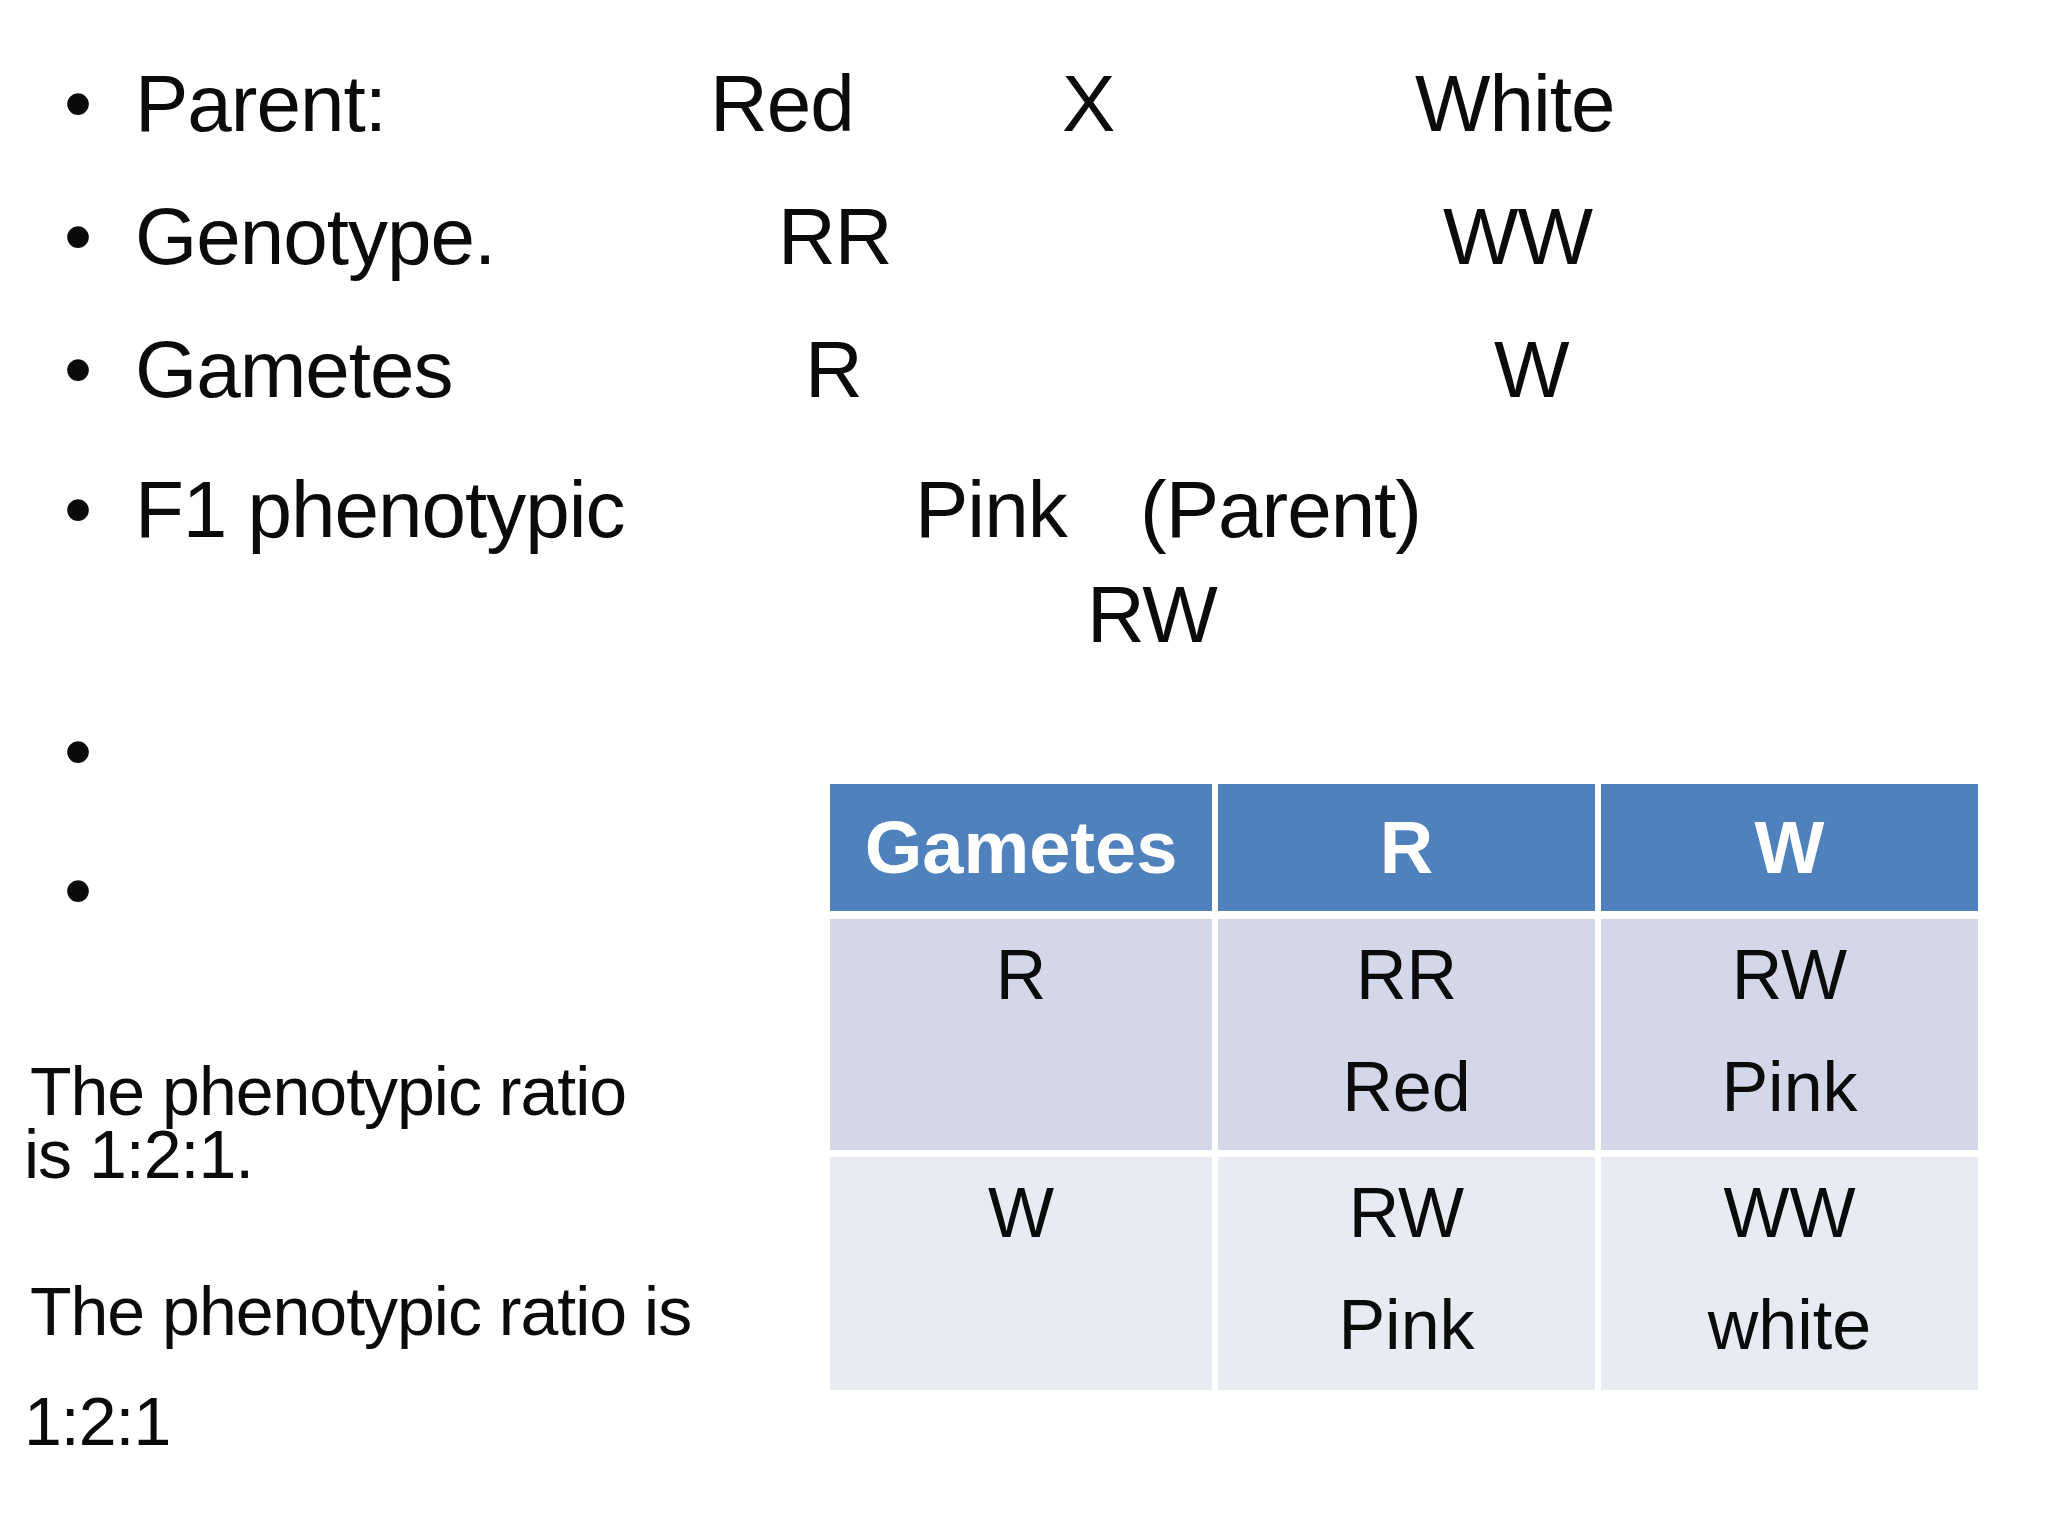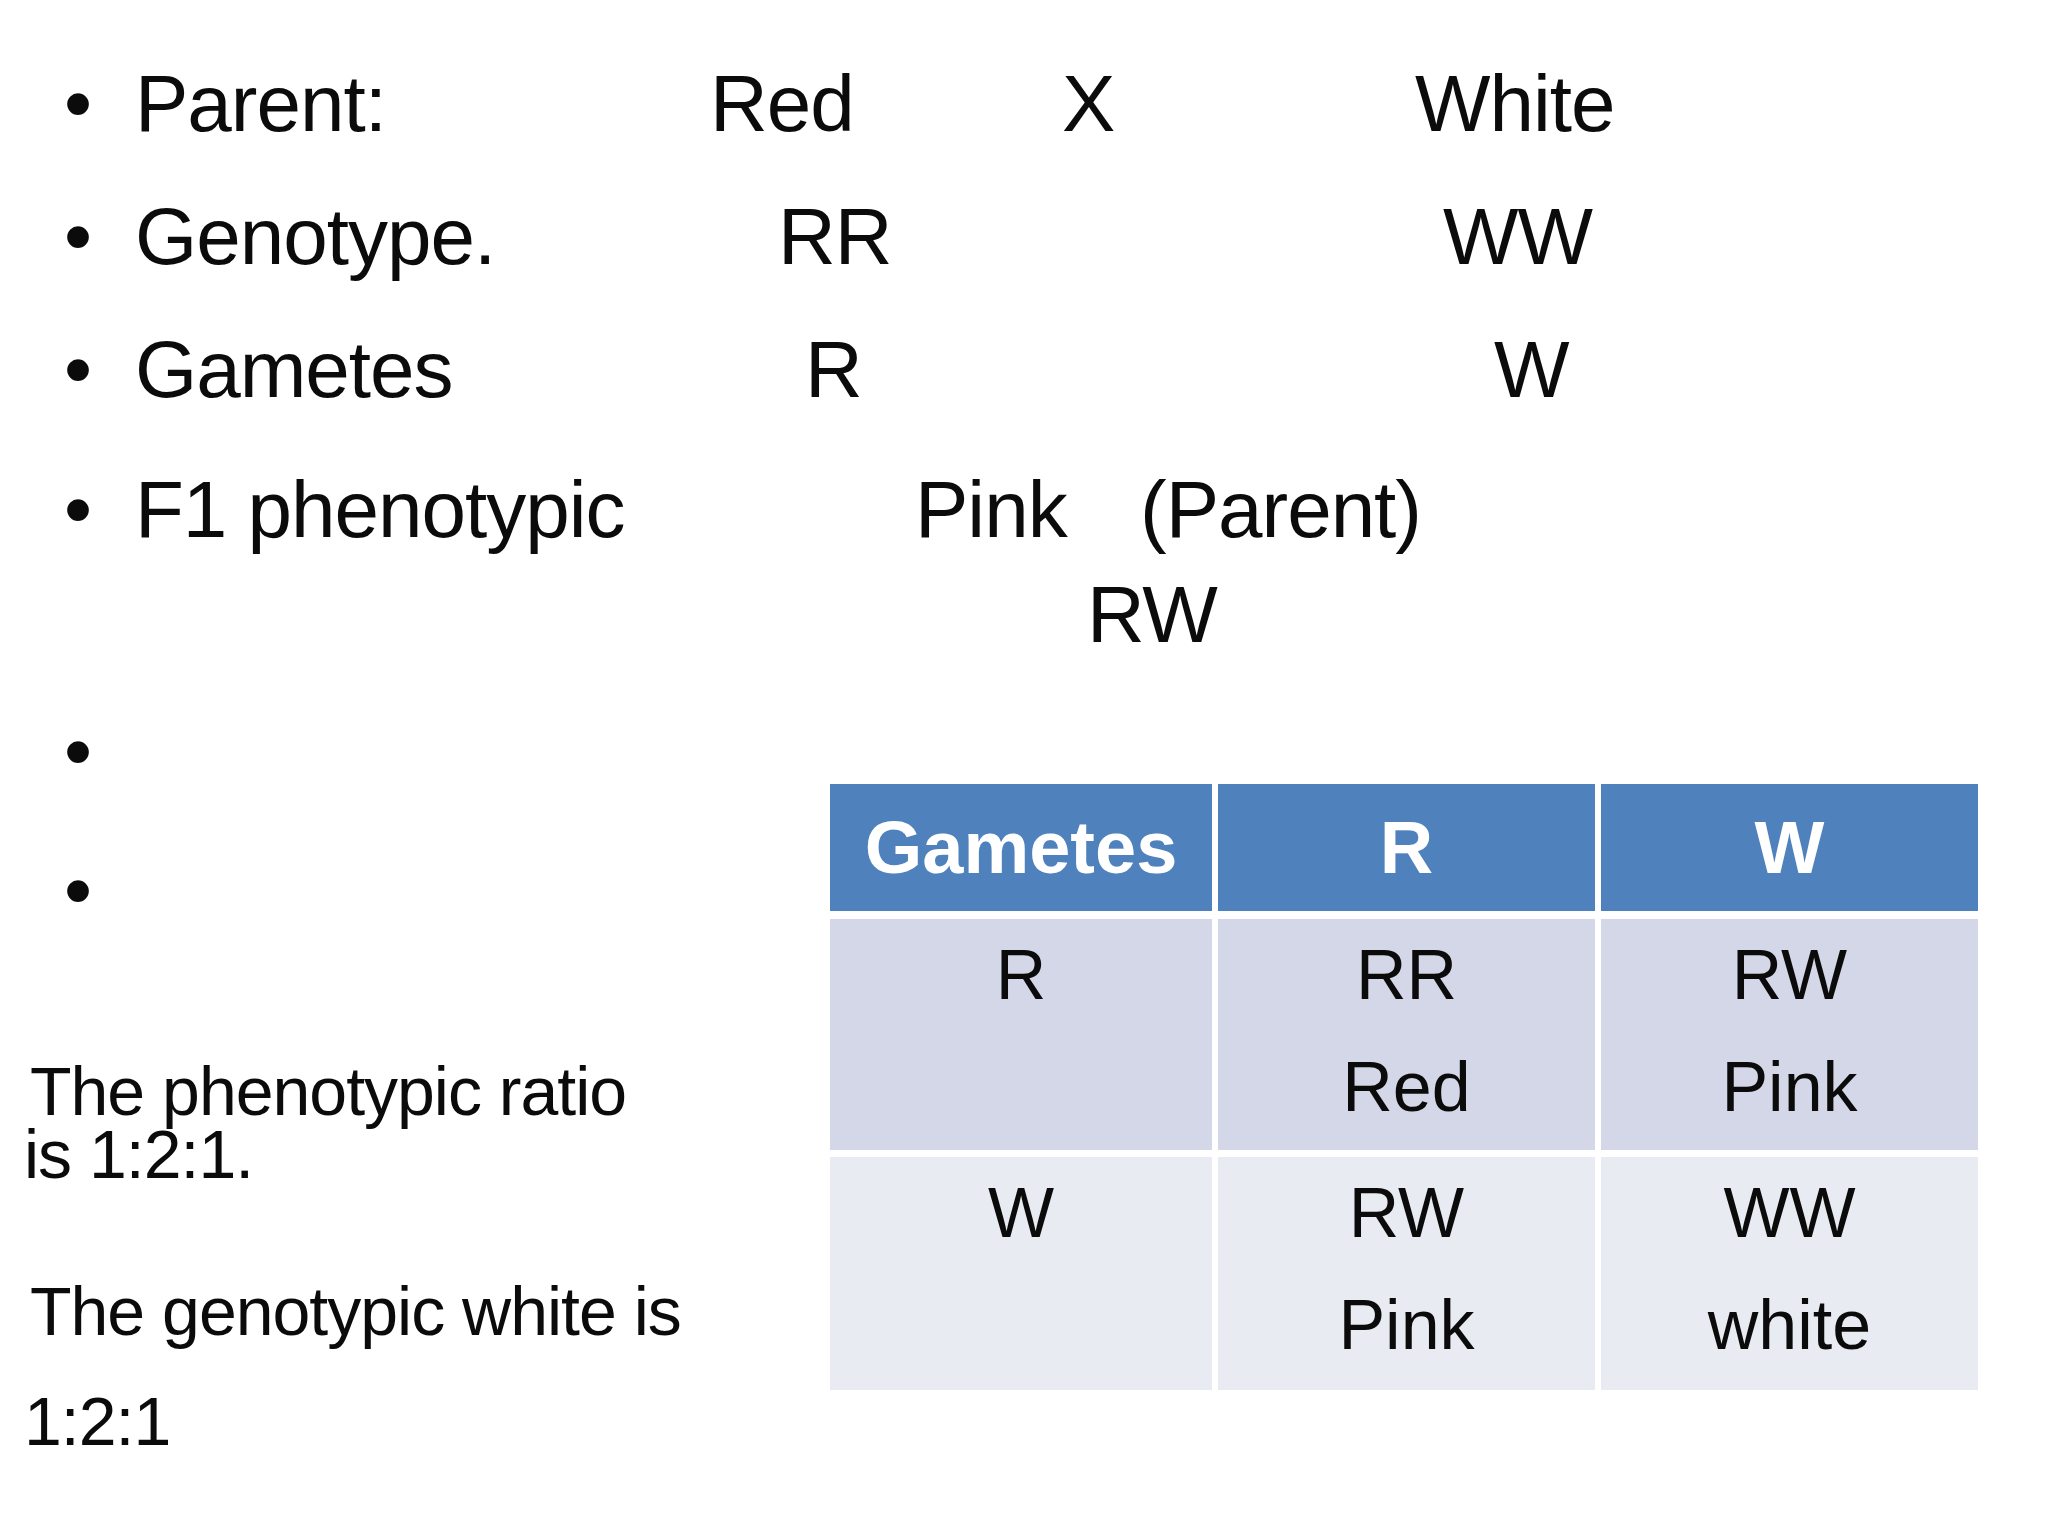--- a/index.html
+++ b/index.html
@@ -83,21 +83,21 @@
   <div class="bline" style="top:702px">
     <span class="dot">•</span>
   </div>
 
   <div class="bline" style="top:841px">
     <span class="dot">•</span>
   </div>
 
   <div class="pline" style="left:30px; top:1036px">The phenotypic ratio</div>
   <div class="pline" style="left:24px; top:1099px">is 1:2:1.</div>
-  <div class="pline" style="left:30px; top:1256px">The genotypic white is</div>
+  <div class="pline" style="left:30px; top:1256px">The phenotypic ratio is</div>
   <div class="pline" style="left:24px; top:1366px">1:2:1</div>
 
   <div class="punnett">
     <div class="trow head">
       <div class="cell th" style="background-color: rgb(79, 129, 189); color: rgb(255, 255, 255);">Gametes</div>
       <div class="cell th" style="background-color: rgb(79, 129, 189); color: rgb(255, 255, 255);">R</div>
       <div class="cell th" style="background-color: rgb(79, 129, 189); color: rgb(255, 255, 255);">W</div>
     </div>
 
     <div class="trow r1">

